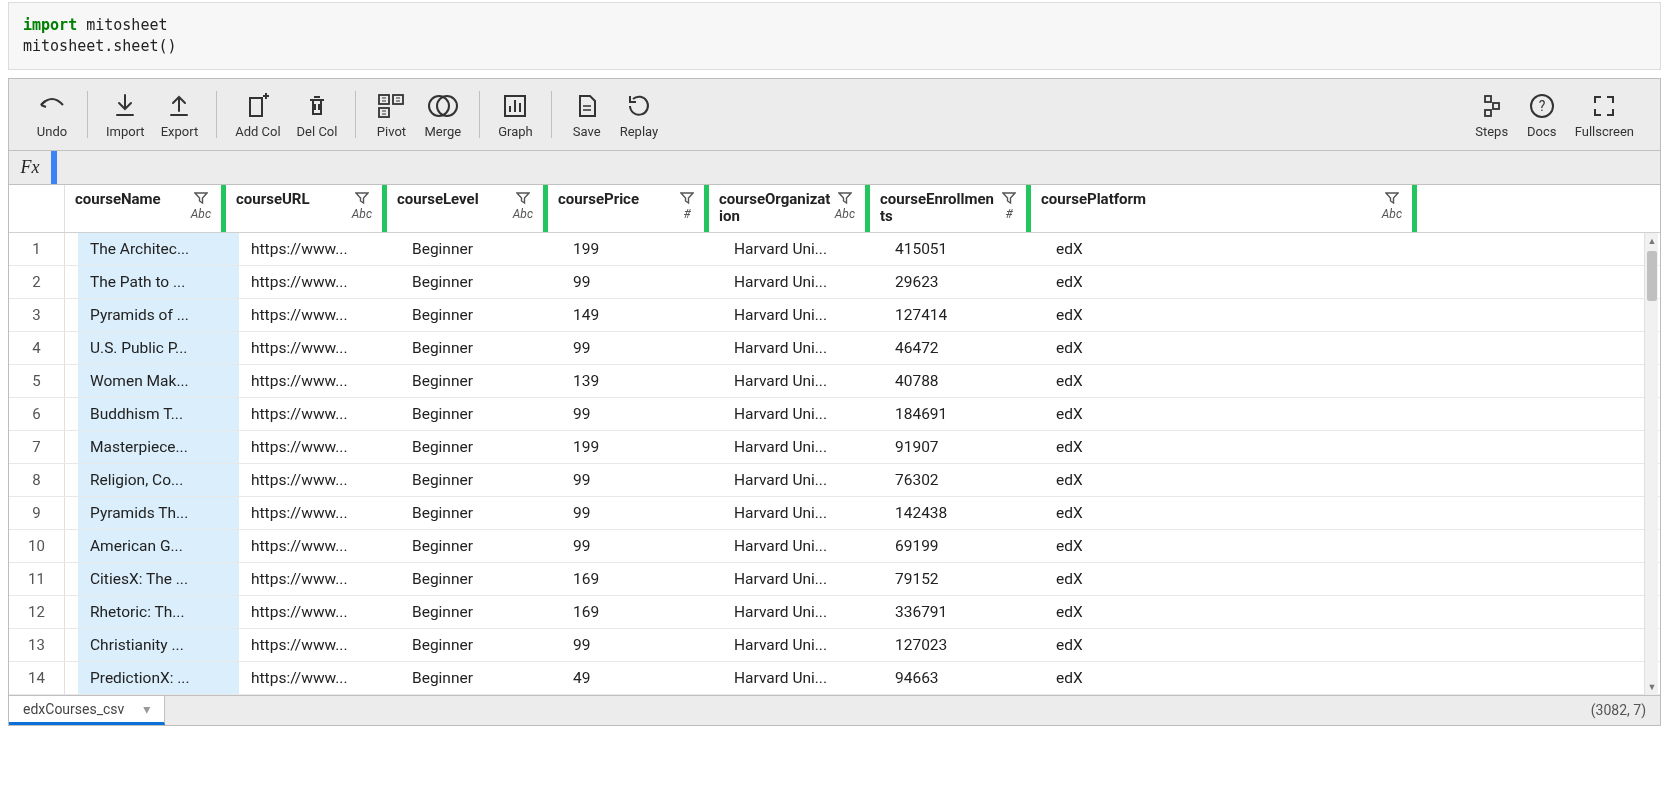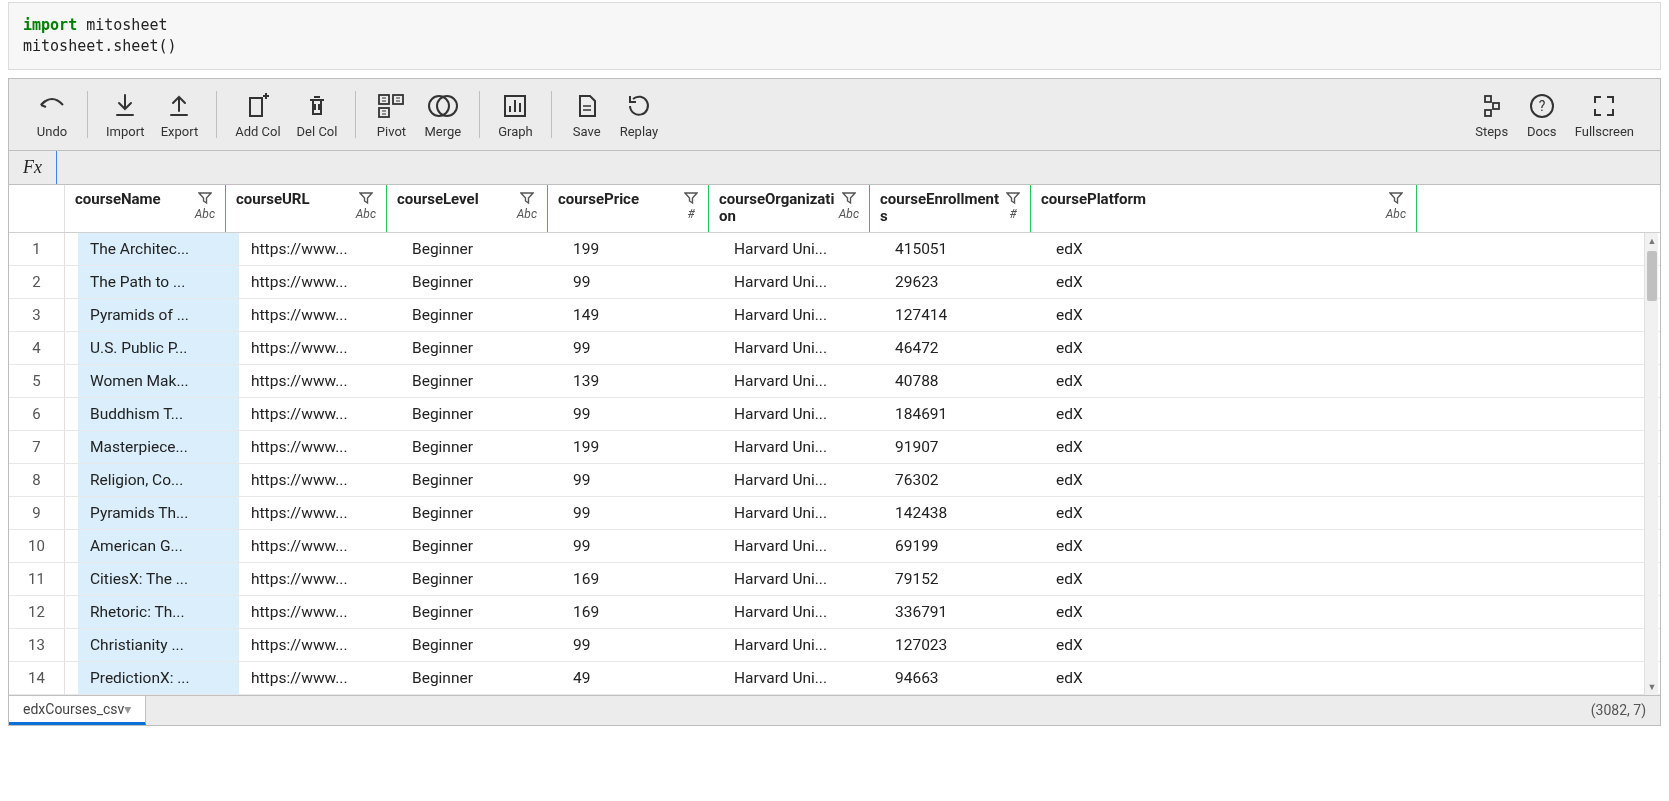--- a/index.html
+++ b/index.html
@@ -72,21 +72,21 @@
   height: 34px;
 }
 .fx-btn {
   width: 48px;
   display: flex;
   align-items: center;
   justify-content: center;
   font-style: italic;
   font-family: "Times New Roman", serif;
   font-size: 18px;
-  border-right: 1px solid #3b82f6;
+  border-right: 6px solid #3b82f6;
   background: #ececec;
   cursor: pointer;
 }
 .formula-input { flex:1; background:#ececec; }
 .grid-wrapper {
   position: relative;
   background: #fff;
 }
 .grid-header {
   display: flex;
@@ -95,21 +95,21 @@
 }
 .rownum-header {
   width: 56px;
   flex-shrink: 0;
   border-right: 1px solid #e0e0e0;
 }
 .col-header {
   width: 161px;
   flex-shrink: 0;
   padding: 6px 10px;
-  border-right: 1px solid #22c55e;
+  border-right: 5px solid #22c55e;
   display: flex;
   flex-direction: row;
   align-items: flex-start;
   gap: 4px;
   cursor: pointer;
 }
 .col-header.wide { width: 386px; }
 .col-header .name {
   font-weight: 700;
   font-size: 15px;
@@ -188,21 +188,21 @@
 .footer {
   display: flex;
   align-items: center;
   height: 30px;
   background: #ececec;
   border-top: 1px solid #c0c0c0;
 }
 .sheet-tab {
   display: flex;
   align-items: center;
-  gap: 0;
+  gap: 19px;
   padding: 8px 14px;
   height: 100%;
   background: #fff;
   border-right: 1px solid #c0c0c0;
   border-bottom: 3px solid #0b70d8;
   cursor: pointer;
   font-size: 14px;
   color: #444;
 }
 .footer-spacer { flex:1; }

